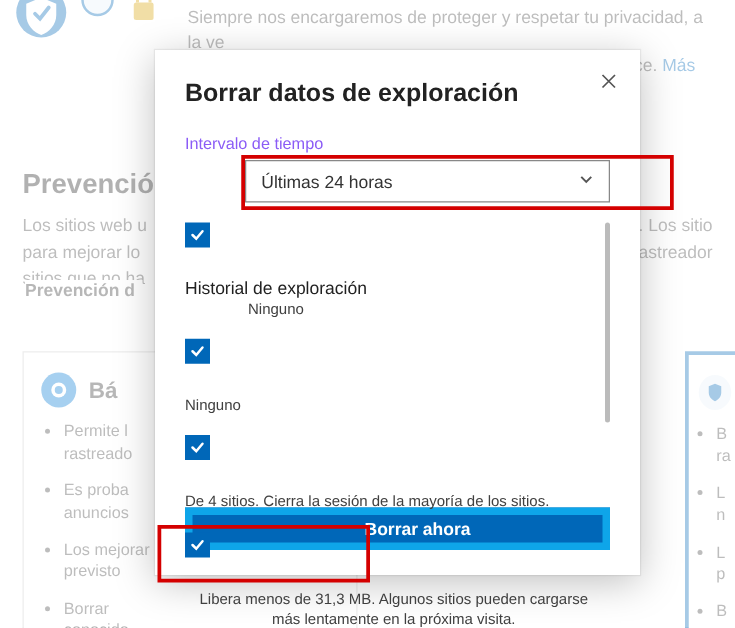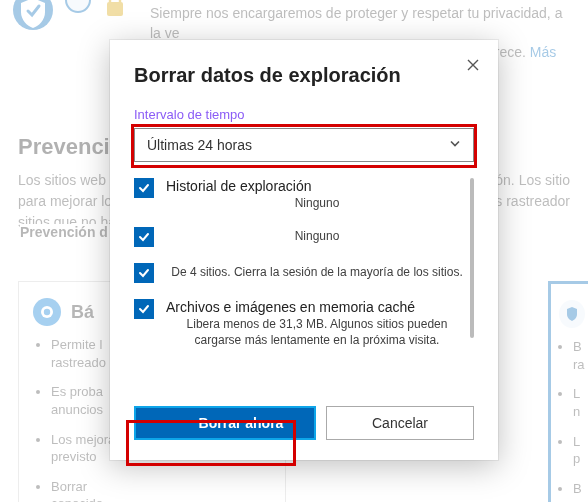--- a/index.html
+++ b/index.html
@@ -80,21 +80,21 @@
 
   
   .overlay {
     position: absolute;
     inset: 0;
     background: rgba(255,255,255,0.65);
     z-index: 10;
   }
   .dialog {
     position: absolute;
-    left: 110px;
+    left: 124px;
     top: 40px;
     width: 388px;
     background: #fff;
     box-shadow: 0 6px 30px rgba(0,0,0,.25), 0 0 0 1px rgba(0,0,0,.06);
     padding: 24px 24px 20px 24px;
     z-index: 20;
   }
   .dialog-title {
     font-size: 20px;
     font-weight: 600;
@@ -110,20 +110,21 @@
     cursor: pointer;
     color: #555;
   }
   .field-label {
     font-size: 13px;
     color: #8b5cf6;
     margin-bottom: 6px;
   }
   .select-wrap {
     position: relative;
+    margin-left: 48px;
   }
   .select-box {
     width: 100%;
     height: 34px;
     border: 1px solid #888;
     background: #fff;
     display: flex;
     align-items: center;
     padding: 0 12px;
     font-size: 14px;
@@ -152,23 +153,24 @@
   .scroll-thumb {
     position: absolute;
     right: 0; top: 0;
     width: 4px; height: 160px;
     background: #bbb;
     border-radius: 2px;
   }
   .check-item {
     display: flex;
     align-items: flex-start;
-    gap: 12px;
+    gap: 24px;
     margin-bottom: 16px;
     padding-right: 6px;
+    flex-direction: column;
   }
   .checkbox {
     width: 20px; height: 20px;
     background: #0067b8;
     flex: 0 0 20px;
     display: flex; align-items: center; justify-content: center;
     cursor: pointer;
   }
   .check-texts { flex: 1; }
   .check-title {
@@ -193,21 +195,21 @@
     height: 34px;
     display: flex; align-items: center; justify-content: center;
     font-size: 14px;
     cursor: pointer;
     border: 1px solid #aaa;
     background: #fff;
   }
   .btn-primary {
     background: #0067b8;
     color: #fff;
-    border: 2px solid #0ea5e9;
+    border: 6px solid #0ea5e9;
     font-weight: 600;
     padding-left: 32px;
   }
 </style>
 </head>
 <body>
 
 <div class="page-bg">
   <div class="top-shield">
     <svg width="120" height="60">
@@ -336,25 +338,23 @@
       </div>
     </div>
 
     <div class="check-item">
       <div class="checkbox">
         <svg width="14" height="14" viewBox="0 0 14 14">
             <path d="M3 7 L6 10 L11 4" stroke="#fff" stroke-width="2" fill="none" stroke-linecap="round"></path>
           </svg>
       </div>
       <div class="check-texts">
-        <div class="check-title">Archivos e imágenes en memoria caché</div>
         <div class="check-sub">Libera menos de 31,3 MB. Algunos sitios pueden cargarse más lentamente en la próxima visita.</div>
       </div>
     </div>
   </div>
 
   <div class="dialog-buttons">
     <div class="btn btn-primary">Borrar ahora</div>
-    <div class="btn">Cancelar</div>
   </div>
 </div>
 
 <div class="highlight-red hl-buttons"></div>
 
 </body></html>

